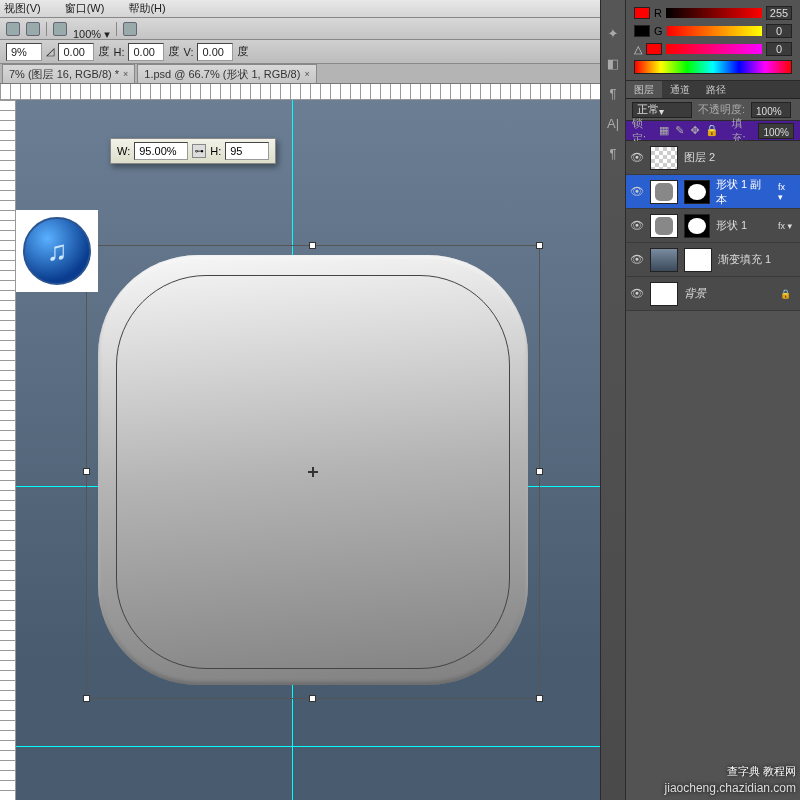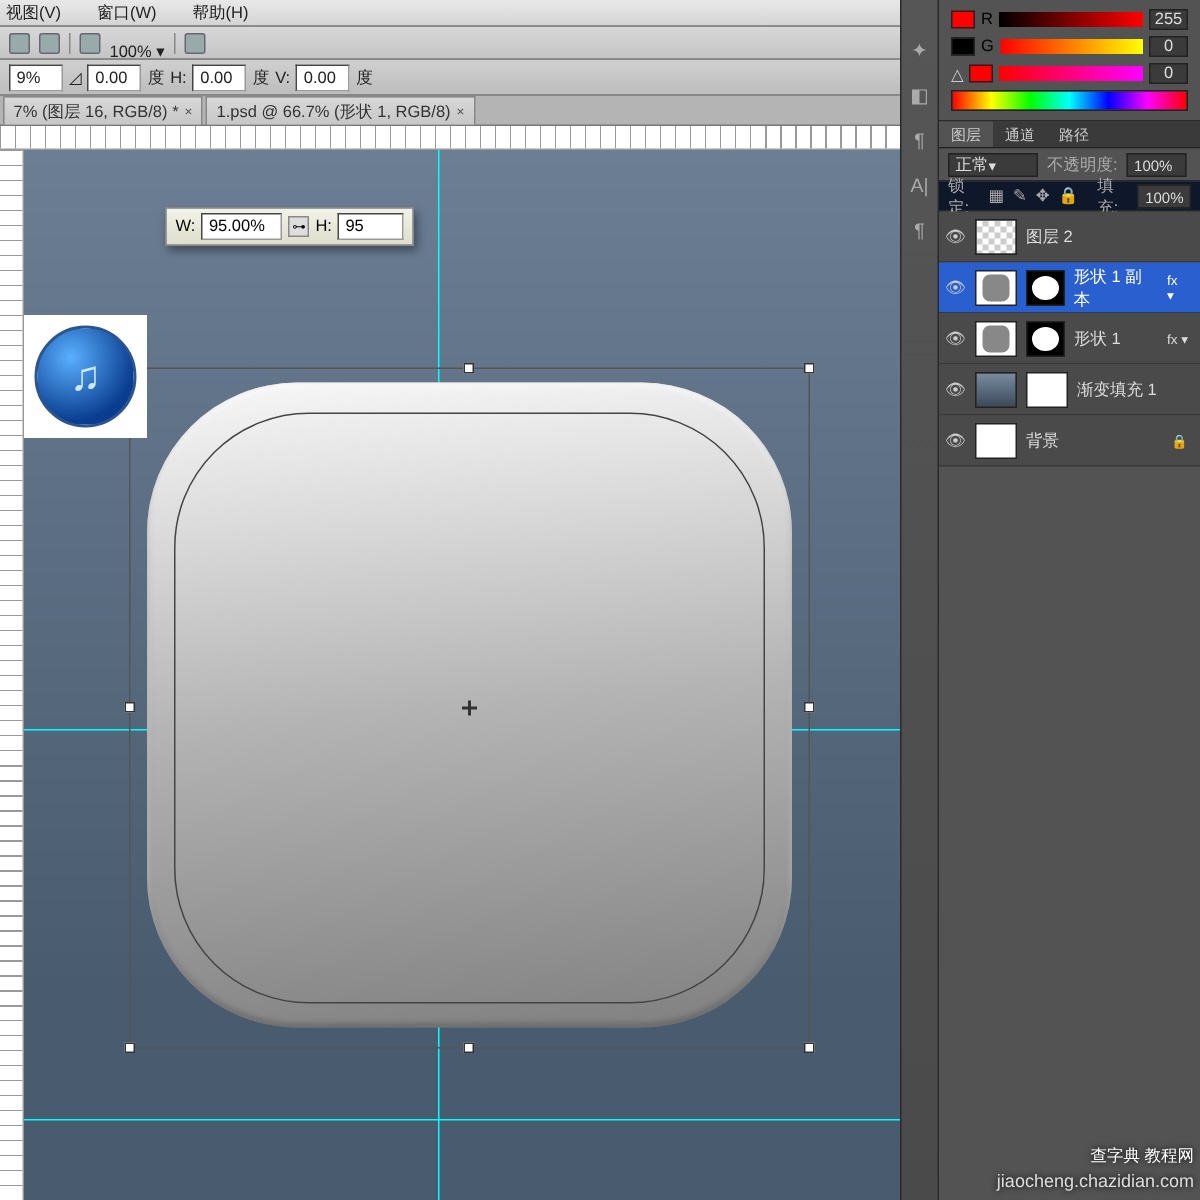--- a/index.html
+++ b/index.html
@@ -36,21 +36,21 @@
 .panel-tab span{padding:2px 8px;color:#ccc;font-size:10px;}
 .panel-tab .active{background:#535353;}
 .color-panel{padding:6px 8px;background:#535353;border-bottom:1px solid #2a2a2a;}
 .swatch-row{display:flex;align-items:center;gap:4px;margin-bottom:4px;}
 .sw{width:16px;height:12px;border:1px solid #222;}
 .slider{flex:1;height:10px;}
 .valbox{width:26px;height:14px;background:#3b3b3b;border:1px solid #222;color:#ddd;font-size:11px;display:flex;align-items:center;justify-content:center;}
 .spectrum{height:14px;background:linear-gradient(to right,red,yellow,lime,cyan,blue,magenta,red);margin-top:4px;border:1px solid #222;}
 .layers-hdr{height:22px;background:#535353;display:flex;align-items:center;gap:6px;padding:0 6px;color:#aaa;font-size:10px;border-bottom:1px solid #2a2a2a;}
 .dd{height:16px;background:#3b3b3b;border:1px solid #222;color:#ddd;padding:0 4px;font-size:10px;display:flex;align-items:flex-end;}
-.lock-row{height:20px;background:#0f172a;display:flex;align-items:center;gap:6px;padding:0 6px;color:#aaa;font-size:10px;border-bottom:1px solid #2a2a2a;}
+.lock-row{height:20px;background:#4c1d95;display:flex;align-items:center;gap:6px;padding:0 6px;color:#aaa;font-size:10px;border-bottom:1px solid #2a2a2a;}
 .layer{height:34px;display:flex;align-items:center;gap:6px;padding:0 4px;border-bottom:1px solid #3a3a3a;background:#4a4a4a;color:#ddd;font-size:10px;}
 .layer.sel{background:#2a5fcf;color:#fff;}
 .eye{width:14px;height:14px;color:#ccc;}
 .thumb{width:28px;height:24px;background:#fff;border:1px solid #222;display:flex;align-items:center;justify-content:center;overflow:hidden;}
 .thumb.checker{background:repeating-conic-gradient(#ccc 0 25%,#fff 0 50%) 0 0/8px 8px;}
 .mask{width:26px;height:24px;background:#000;border:1px solid #222;position:relative;}
 .mask::after{content:"";position:absolute;inset:3px;border-radius:50%;background:#fff;}
 .fx{margin-left:auto;font-size:9px;color:inherit;padding-right:4px;}
 .watermark{position:absolute;right:4px;bottom:4px;color:#fff;font-size:15px;text-shadow:0 0 4px #000;text-align:right;line-height:1.2;}
 .watermark small{font-size:12px;color:#ddd;}
@@ -223,21 +223,21 @@
     </div>
     <div class="layer">
       <span class="eye">👁</span>
       <div class="thumb" style="background:linear-gradient(#7a8ba0,#3a4a5a)"></div>
       <div class="thumb"></div>
       <span>渐变填充 1</span>
     </div>
     <div class="layer">
       <span class="eye">👁</span>
       <div class="thumb"></div>
-      <span style="">背景</span>
+      <span style="font-style:italic">背景</span>
       <span class="fx">🔒</span>
     </div>
 
   </div>
 </div>
 
 <div class="watermark">
   <div>查字典 教程网</div>
   <small>jiaocheng.chazidian.com</small>
 </div>

